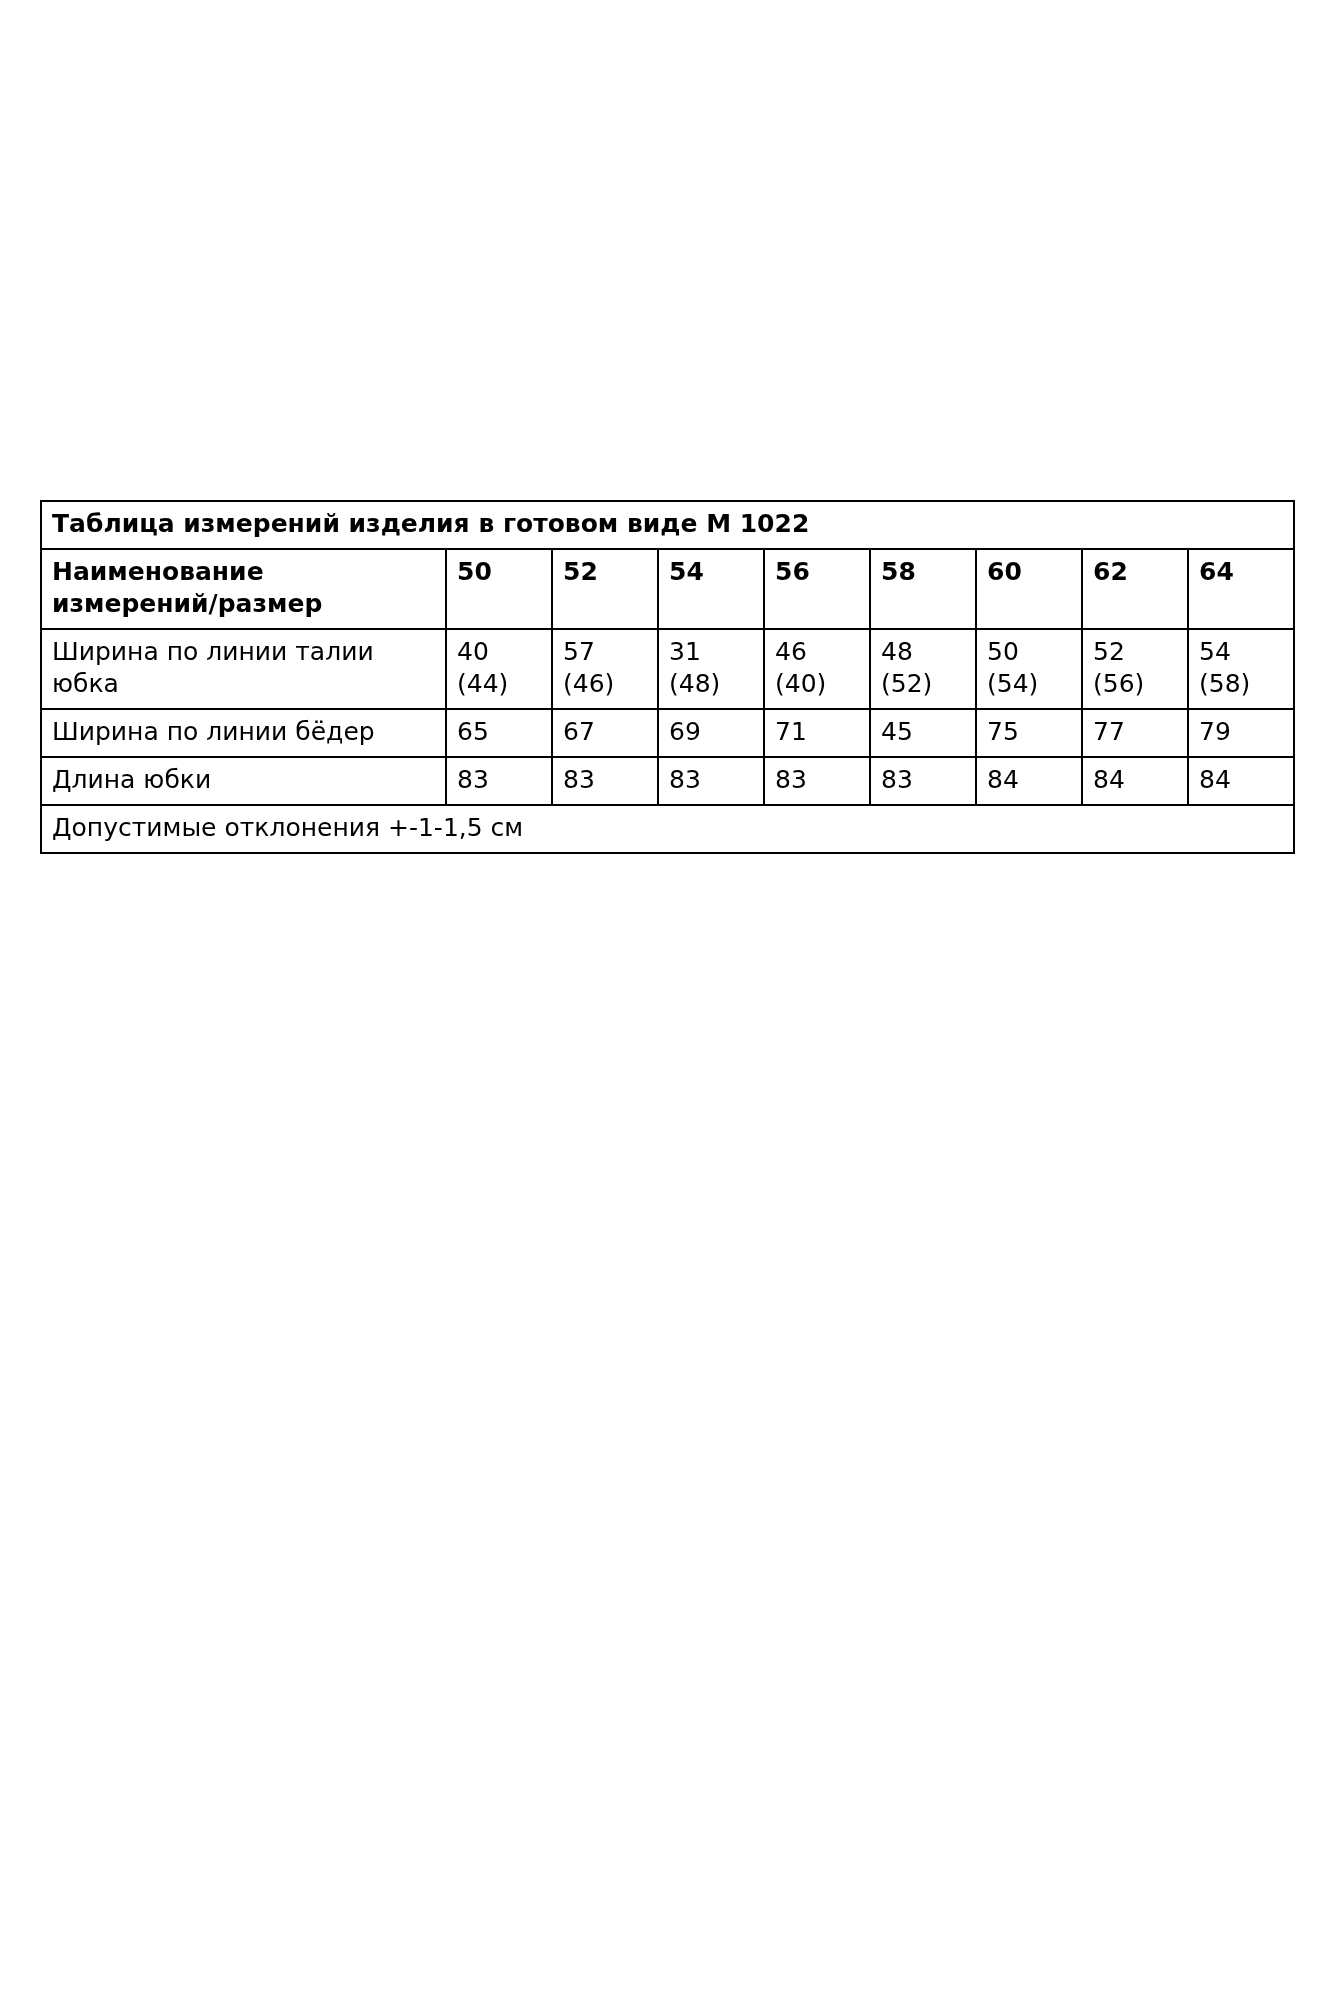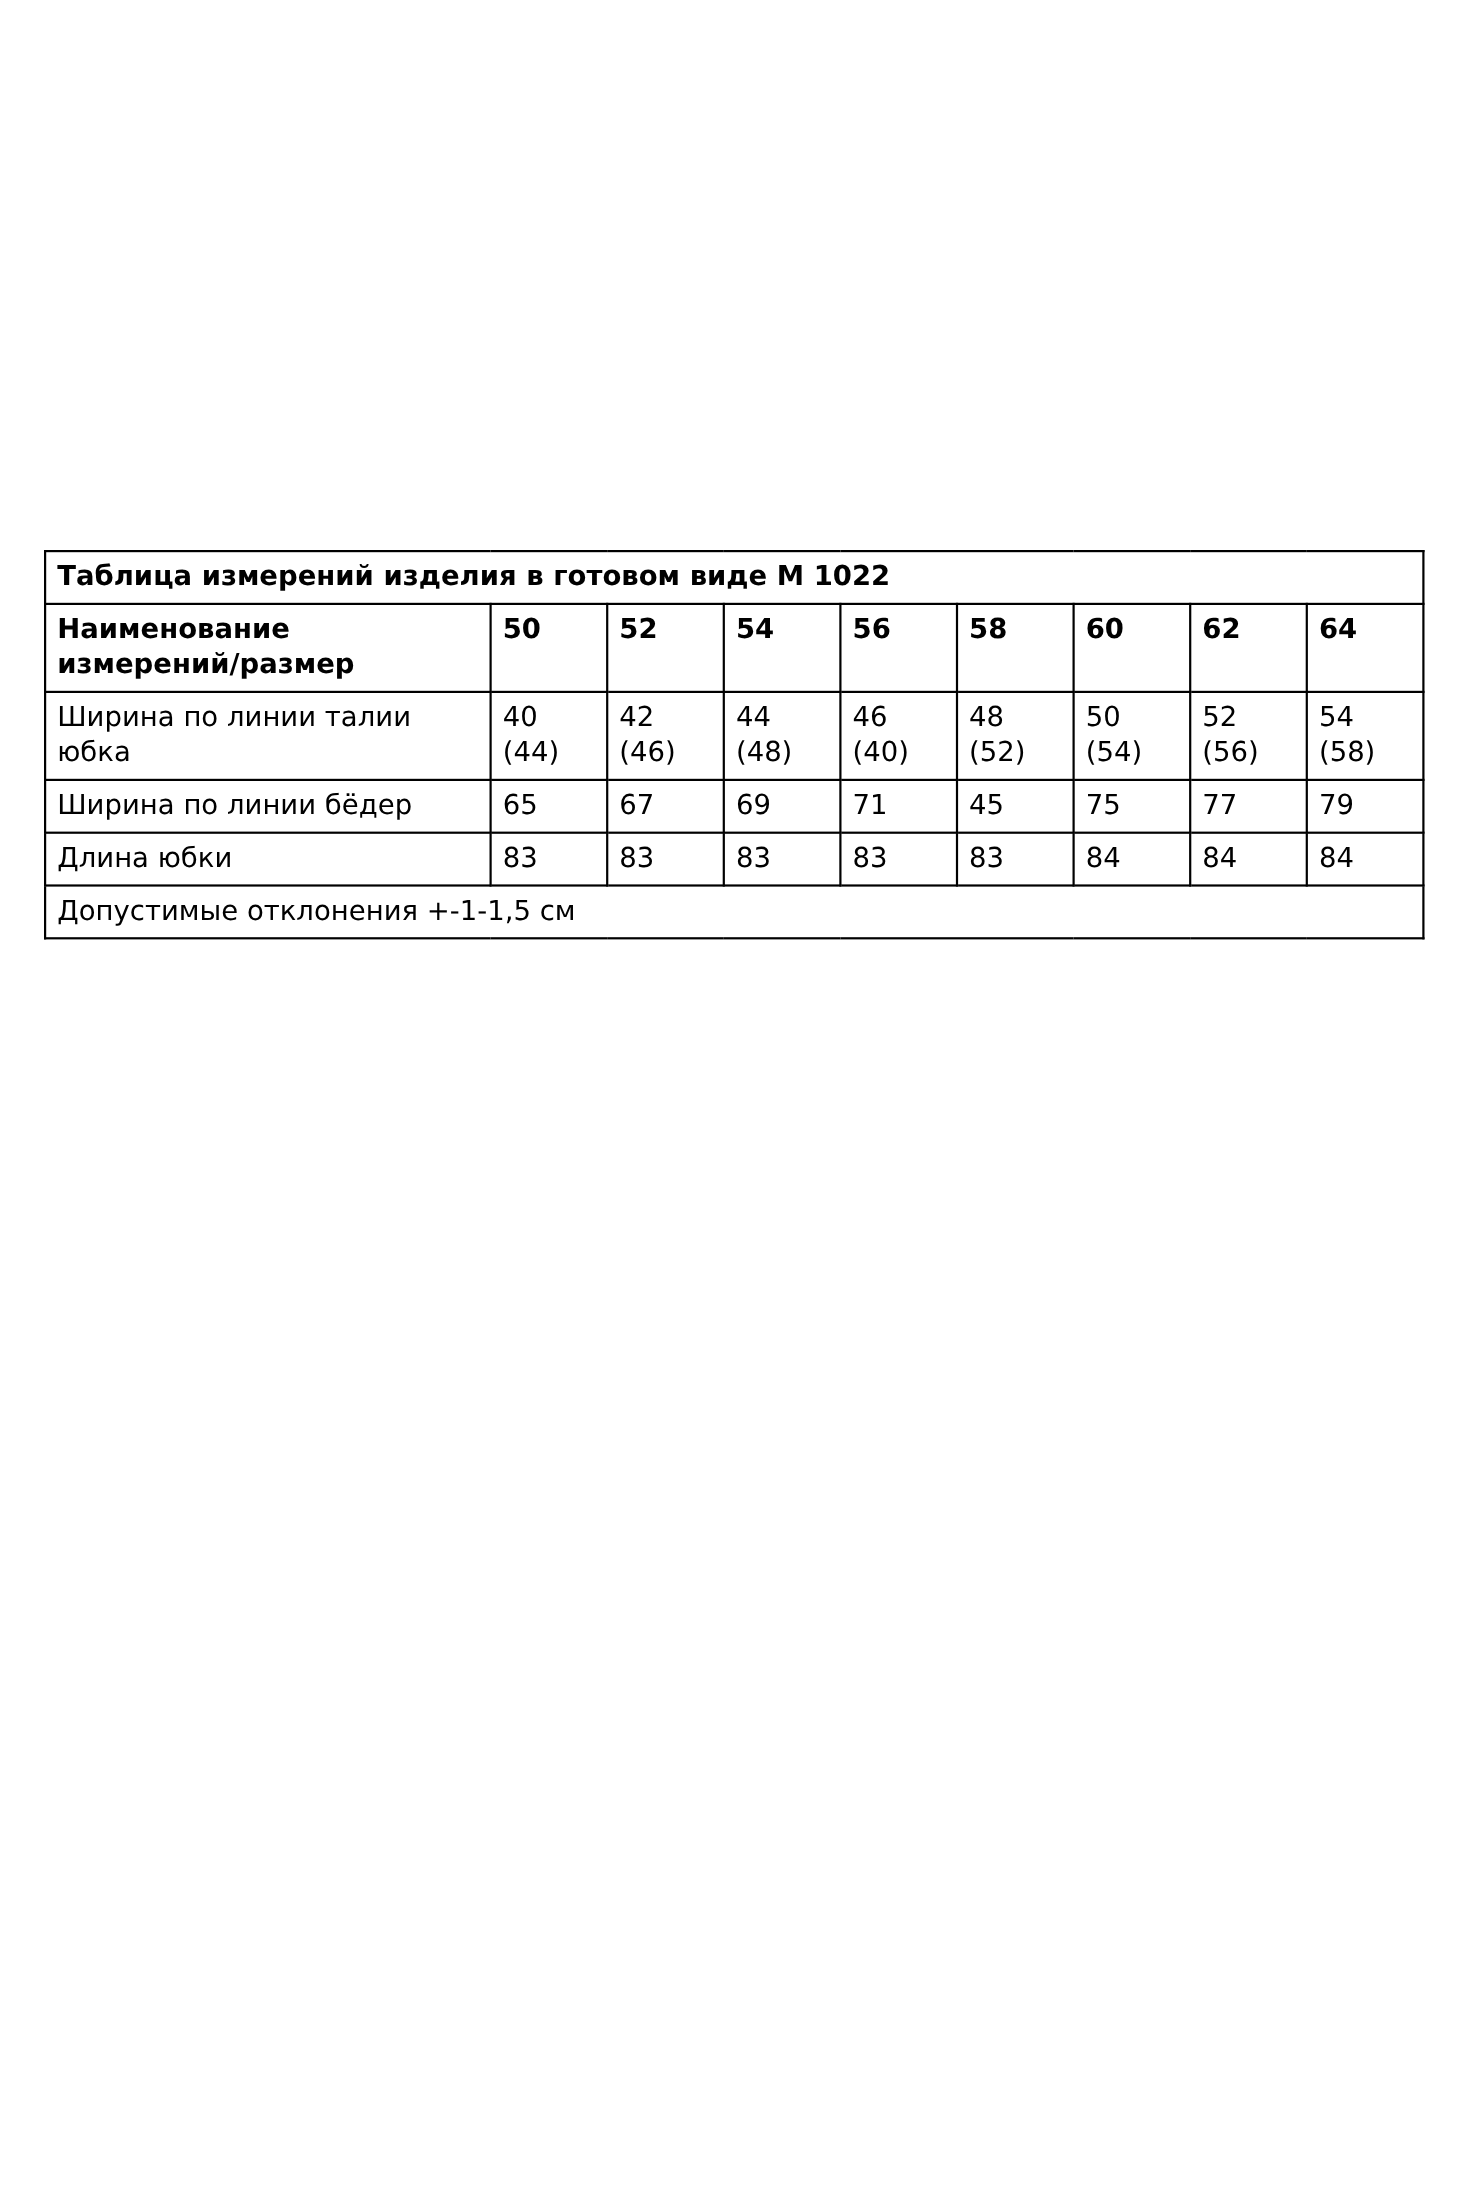--- a/index.html
+++ b/index.html
@@ -102,25 +102,25 @@
       <tr>
         <td>
           <span>Ширина по линии талии</span><br>
           <span>юбка</span>
         </td>
         <td>
           <span>40</span><br>
           <span>(44)</span>
         </td>
         <td>
-          <span>42</span><br>
+          <span>57</span><br>
           <span>(46)</span>
         </td>
         <td>
-          <span>44</span><br>
+          <span>31</span><br>
           <span>(48)</span>
         </td>
         <td>
           <span>46</span><br>
           <span>(40)</span>
         </td>
         <td>
           <span>48</span><br>
           <span>(52)</span>
         </td>

